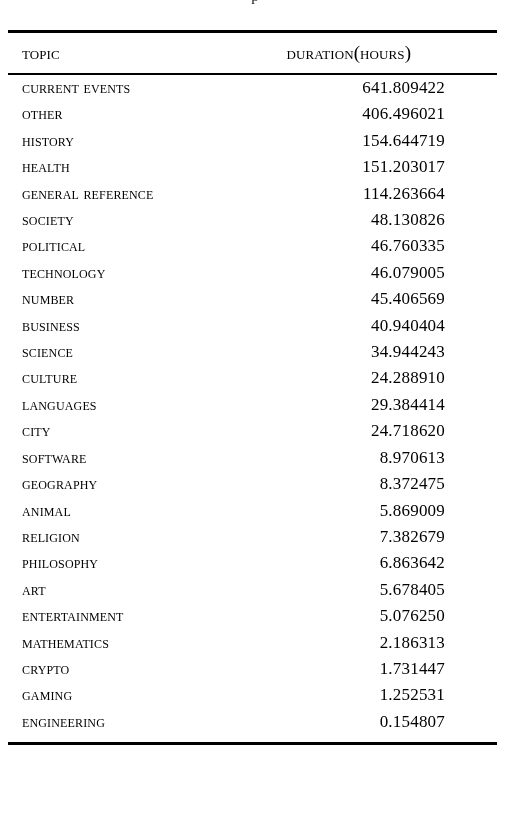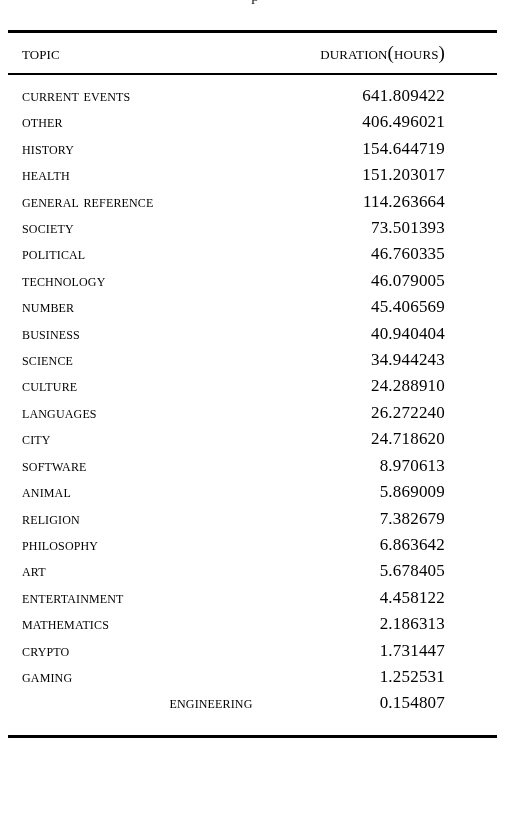--- a/index.html
+++ b/index.html
@@ -66,33 +66,33 @@
     font-variant: small-caps;
     text-transform: lowercase;
     letter-spacing: 0.1px;
   }
   thead th.col-topic {
     text-align: left;
     padding-left: 14px;
     width: 272px;
   }
   thead th.col-duration {
-    text-align: right;
+    text-align: center;
     padding-right: 52px;
   }
 
   tbody td {
     font-size: 17px;
     line-height: 26.4px;
     padding: 0;
     font-variant: small-caps;
     white-space: nowrap;
   }
-  tbody tr.first-data td { padding-top: 8px; }
-  tbody tr.last-data  td { padding-bottom: 18px; text-align: right; }
+  tbody tr.first-data td { }
+  tbody tr.last-data  td { padding-bottom: 7px; }
 
   tbody td.cell-topic {
     text-align: left;
     padding-left: 14px;
     text-transform: lowercase;
     letter-spacing: 0.15px;
   }
   tbody td.cell-duration {
     text-align: right;
     padding-right: 52px;
@@ -141,21 +141,21 @@
           <tr>
             <td class="cell-topic">Health</td>
             <td class="cell-duration">151.203017</td>
           </tr>
           <tr>
             <td class="cell-topic">General Reference</td>
             <td class="cell-duration">114.263664</td>
           </tr>
           <tr>
             <td class="cell-topic">Society</td>
-            <td class="cell-duration">73.501393</td>
+            <td class="cell-duration">48.130826</td>
           </tr>
           <tr>
             <td class="cell-topic">Political</td>
             <td class="cell-duration">46.760335</td>
           </tr>
           <tr>
             <td class="cell-topic">Technology</td>
             <td class="cell-duration">46.079005</td>
           </tr>
           <tr>
@@ -169,49 +169,53 @@
           <tr>
             <td class="cell-topic">Science</td>
             <td class="cell-duration">34.944243</td>
           </tr>
           <tr>
             <td class="cell-topic">Culture</td>
             <td class="cell-duration">24.288910</td>
           </tr>
           <tr>
             <td class="cell-topic">Languages</td>
-            <td class="cell-duration">26.272240</td>
+            <td class="cell-duration">29.384414</td>
           </tr>
           <tr>
             <td class="cell-topic">City</td>
             <td class="cell-duration">24.718620</td>
           </tr>
           <tr>
             <td class="cell-topic">Software</td>
             <td class="cell-duration">8.970613</td>
           </tr>
           <tr>
+            <td class="cell-topic">Geography</td>
+            <td class="cell-duration">8.372475</td>
+          </tr>
+          <tr>
             <td class="cell-topic">Animal</td>
             <td class="cell-duration">5.869009</td>
           </tr>
           <tr>
             <td class="cell-topic">Religion</td>
             <td class="cell-duration">7.382679</td>
           </tr>
           <tr>
             <td class="cell-topic">Philosophy</td>
             <td class="cell-duration">6.863642</td>
           </tr>
           <tr>
             <td class="cell-topic">Art</td>
             <td class="cell-duration">5.678405</td>
           </tr>
           <tr>
             <td class="cell-topic">Entertainment</td>
-            <td class="cell-duration">4.458122</td>
+            <td class="cell-duration">5.076250</td>
           </tr>
           <tr>
             <td class="cell-topic">Mathematics</td>
             <td class="cell-duration">2.186313</td>
           </tr>
           <tr>
             <td class="cell-topic">Crypto</td>
             <td class="cell-duration">1.731447</td>
           </tr>
           <tr>

